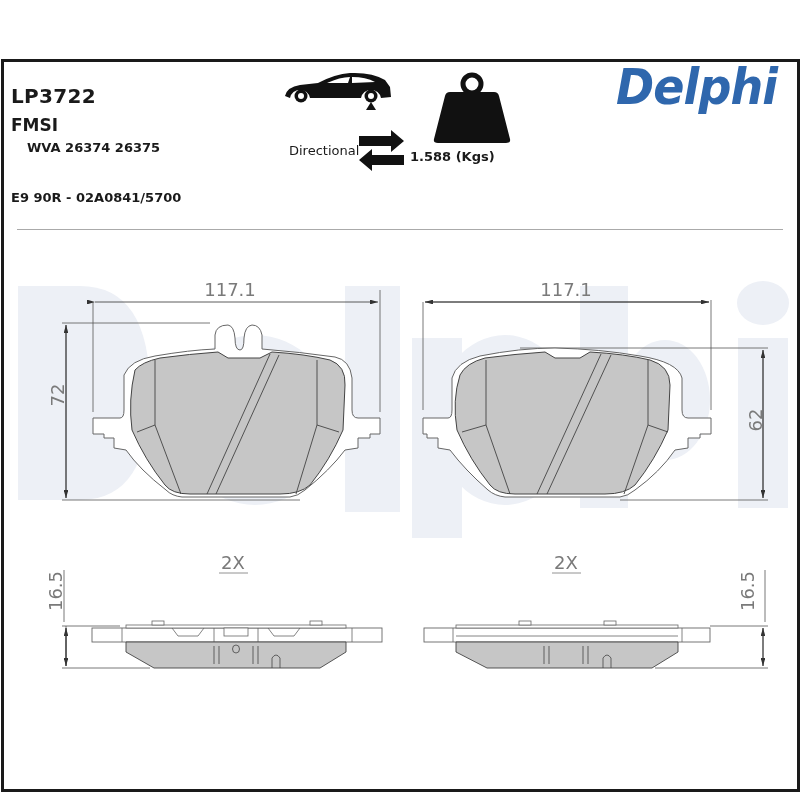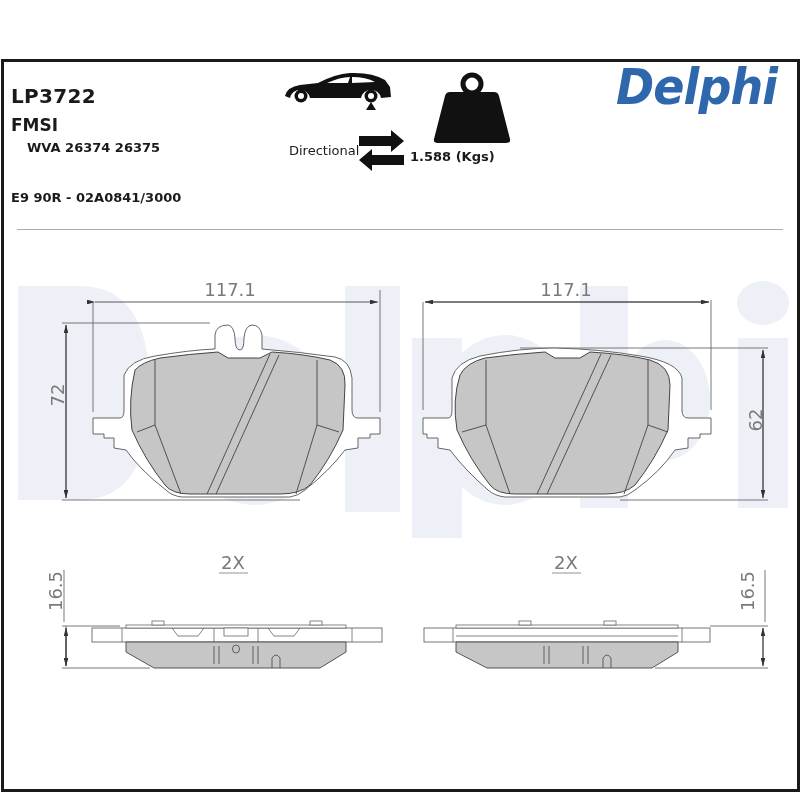--- a/index.html
+++ b/index.html
@@ -38,21 +38,21 @@
     <ellipse cx="665" cy="400" rx="45" ry="60"></ellipse>
 
     <rect x="738" y="338" width="50" height="170"></rect>
     <ellipse cx="763" cy="303" rx="26" ry="22"></ellipse>
   </g>
 </svg>
 
 <div class="txt part-number">LP3722</div>
 <div class="txt fmsi">FMSI</div>
 <div class="txt wva">WVA 26374 26375</div>
-<div class="txt approval">E9 90R - 02A0841/3000</div>
+<div class="txt approval">E9 90R - 02A0841/5700</div>
 
 <svg class="abs" width="800" height="800" style="pointer-events:none">
   <path d="M285 96 Q287 87 300 85 L318 83 Q335 74 350 73 Q372 72 385 80 L390 87 L391 97 L381 98 Q379 90 371 90 Q363 90 361 98 L310 98 Q308 90 300 90 Q292 90 290 98 Z" fill="#111"></path>
   <path d="M327 83 Q340 77 350 77 L348 83 Z M352 77 Q366 77 375 82 L352 83 Z" fill="#fff"></path>
   <circle cx="301" cy="96" r="6.5" fill="#111"></circle>
     <circle cx="301" cy="96" r="3" fill="#fff"></circle>
   <circle cx="371" cy="96" r="6.5" fill="#111"></circle>
     <circle cx="371" cy="96" r="3" fill="#fff"></circle>
   <path d="M366 110 L376 110 L371 102 Z" fill="#111"></path>
 </svg>

